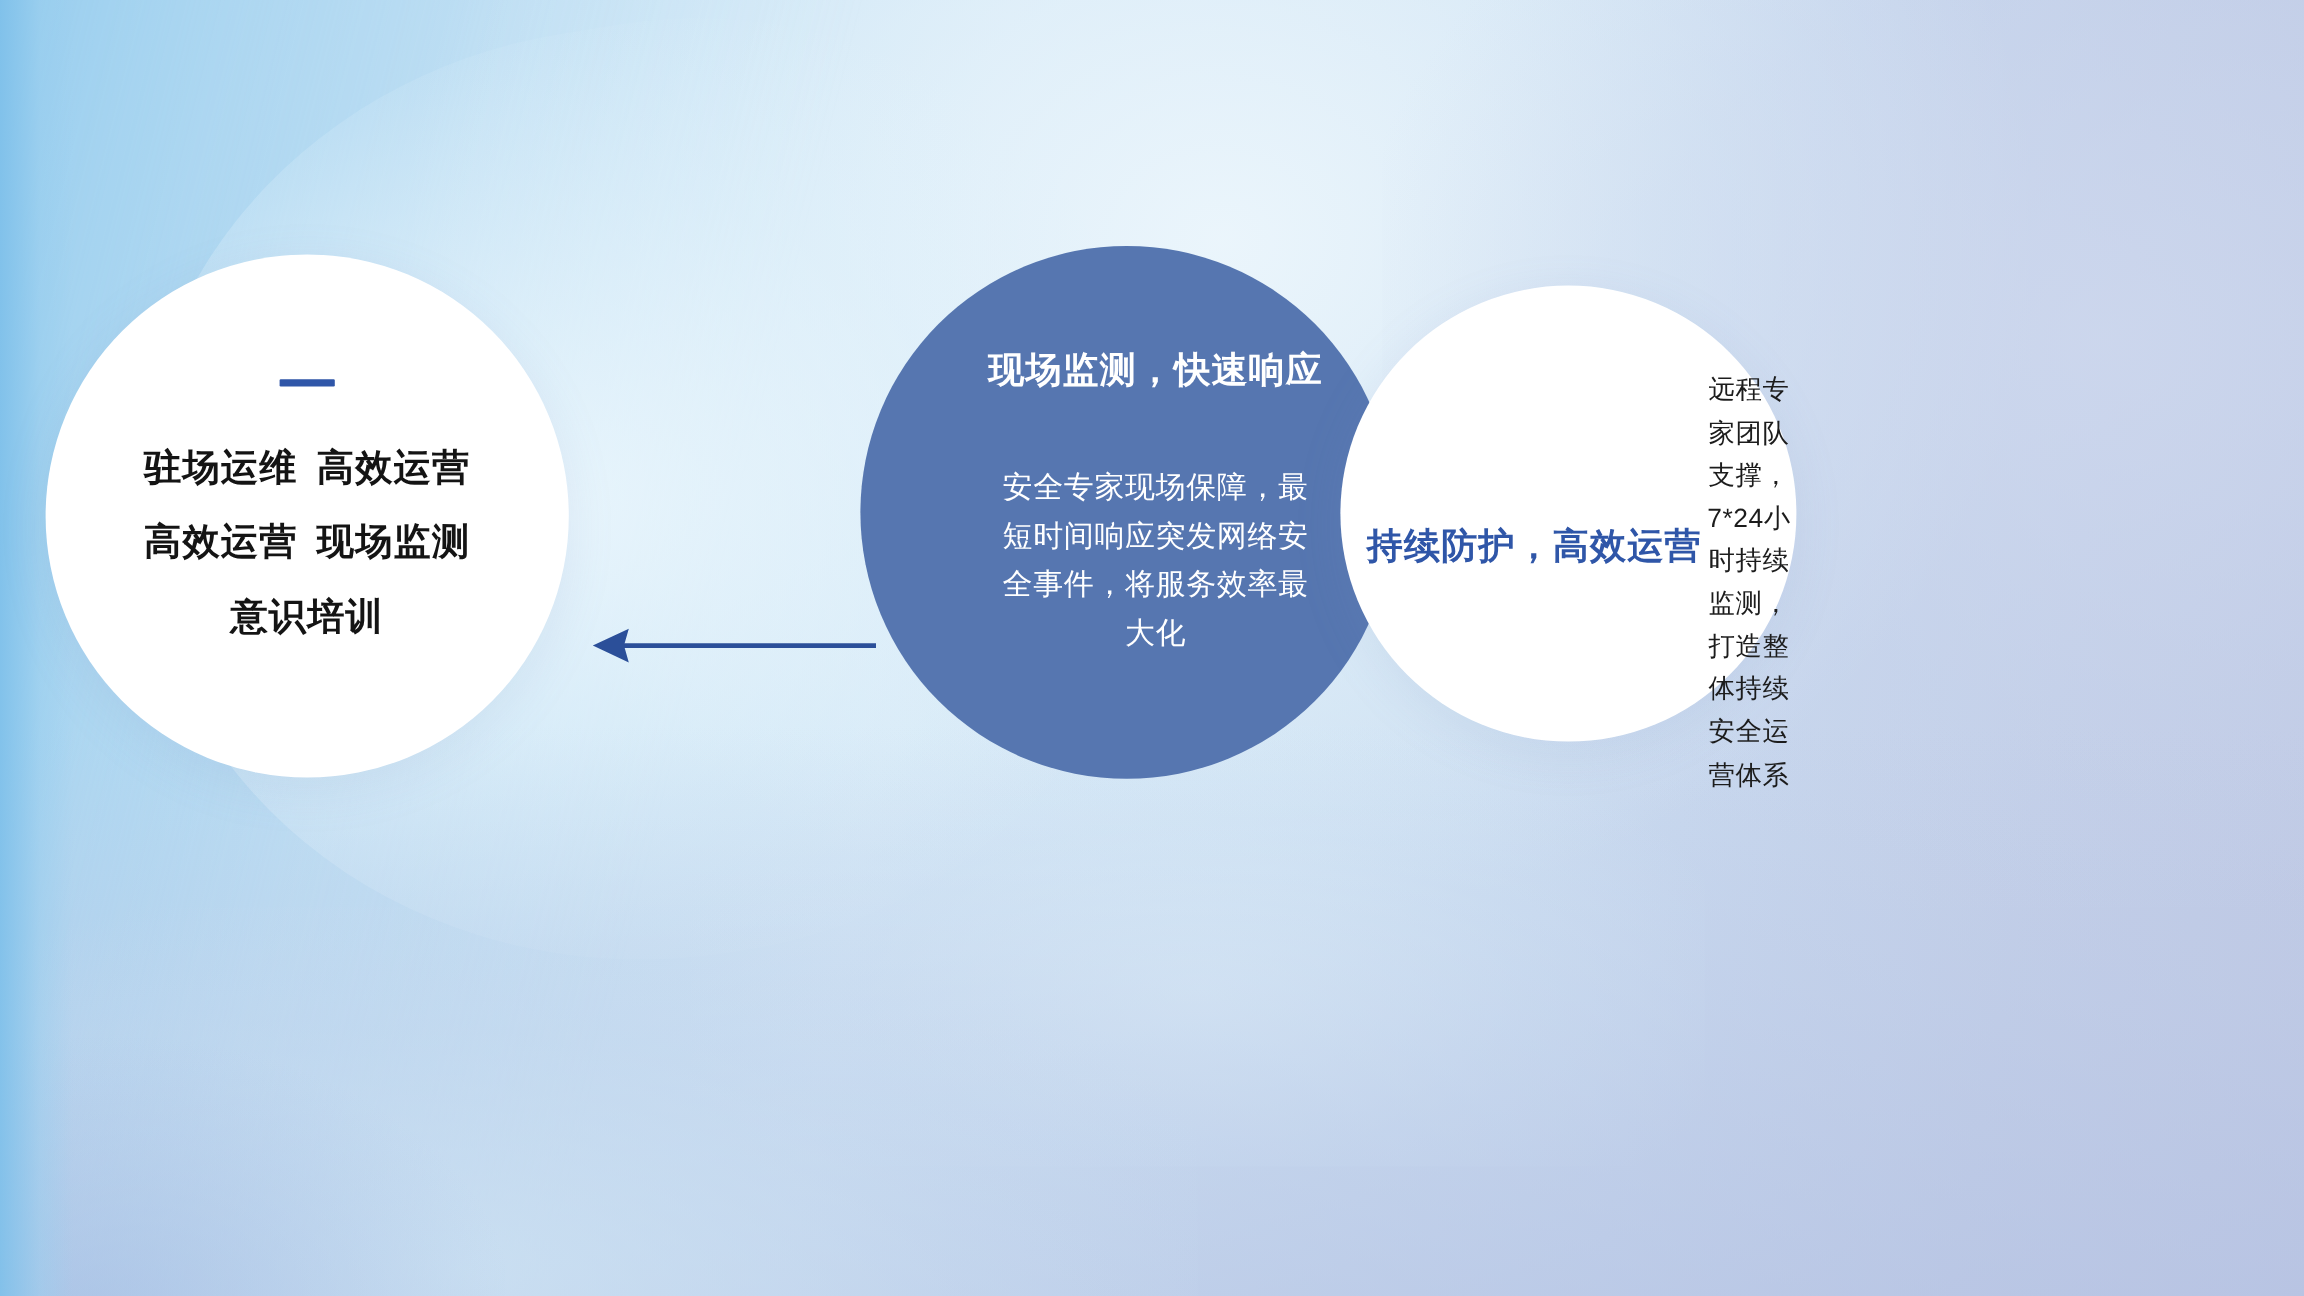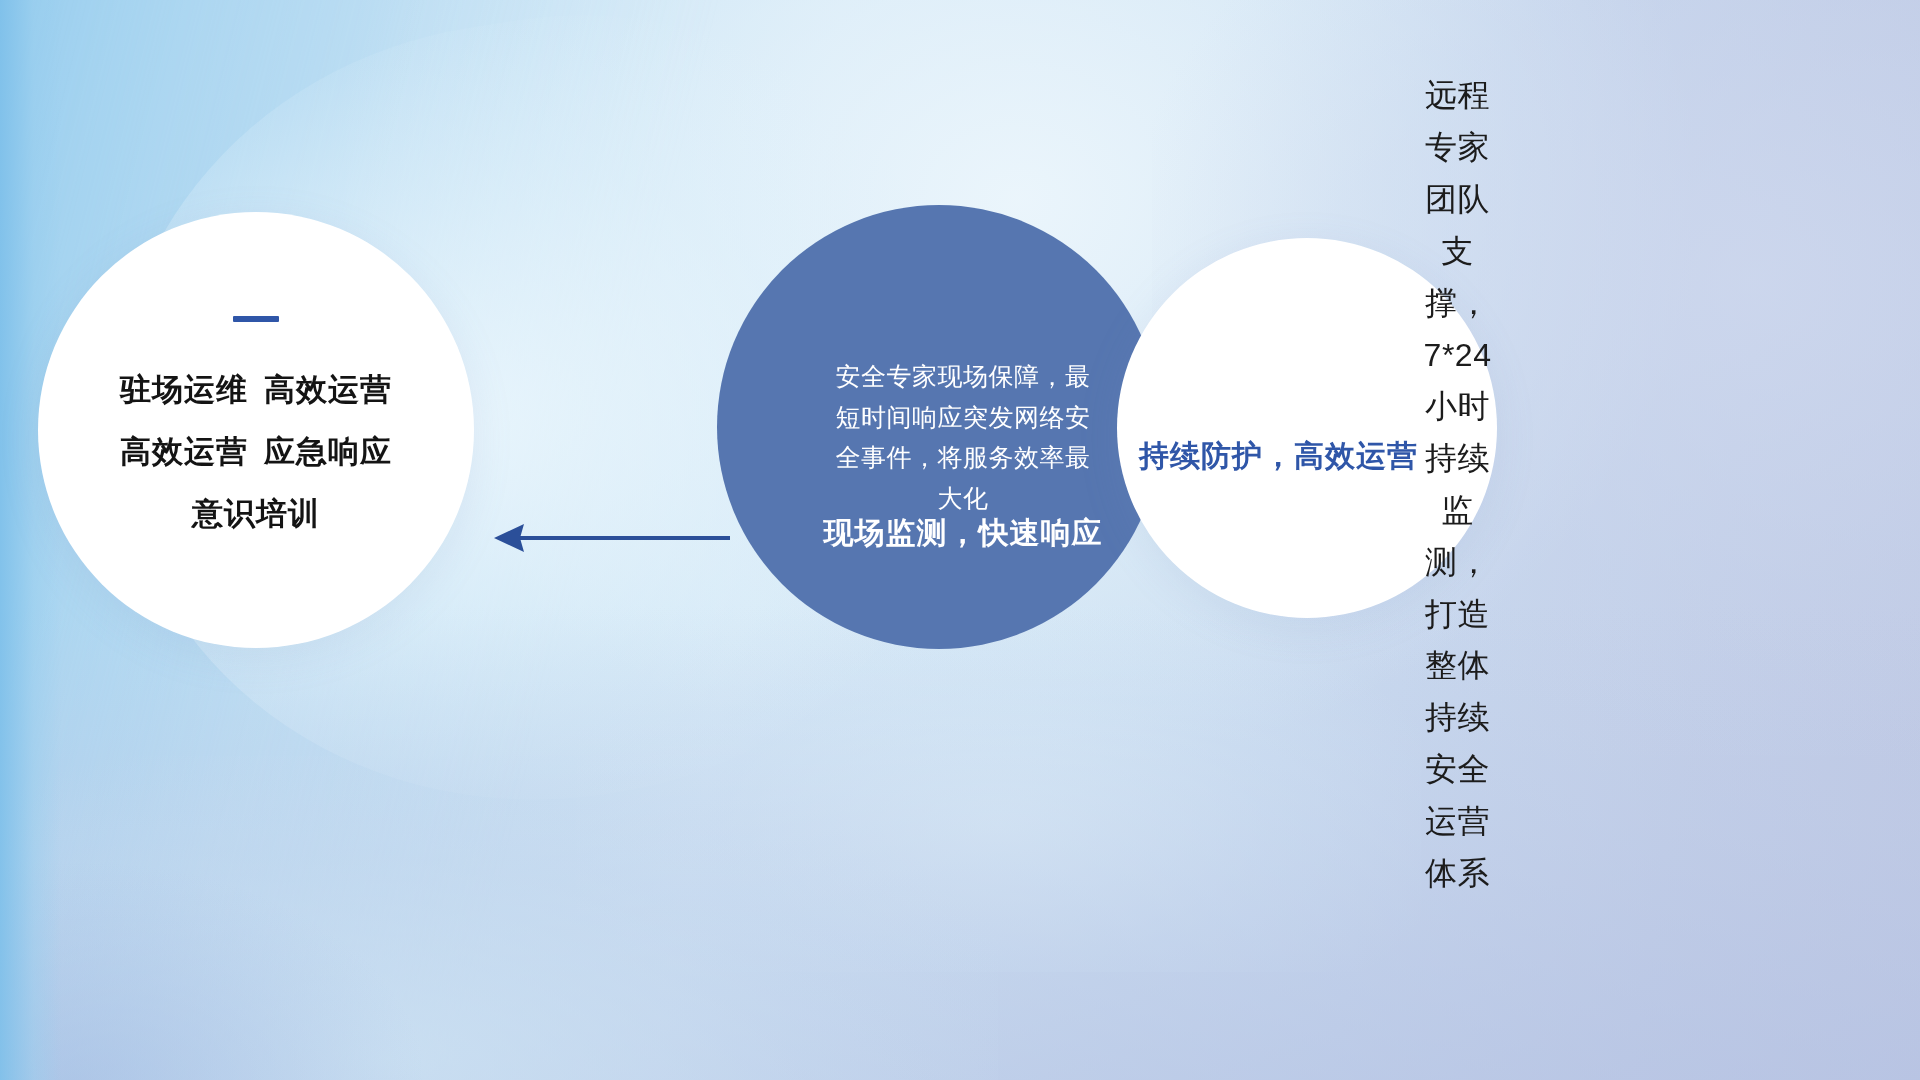--- a/index.html
+++ b/index.html
@@ -265,21 +265,21 @@
     color: #2f56a8;
     font-size: 30px;
     font-weight: bold;
     letter-spacing: 1px;
     line-height: 1;
     white-space: nowrap;
   }
   #right-body {
     margin-top: 58px;
     color: #1c1c1c;
-    font-size: 32px;
+    font-size: 22px;
     line-height: 1.62;
     text-align: center;
     width: 330px;
     letter-spacing: 0.5px;
   }
 
   
   #arrow {
     position: absolute;
     left: 480px;
@@ -321,31 +321,31 @@
   <div id="left-content">
     <div id="left-dash"></div>
 
     <div class="left-line">
       <span>驻场运维</span>
       <span>高效运营</span>
     </div>
 
     <div class="left-line">
       <span>高效运营</span>
-      <span>应急响应</span>
+      <span>现场监测</span>
     </div>
 
     <div class="left-line single">
       <span>意识培训</span>
     </div>
   </div>
 
   <div id="center-content">
+    <div id="center-title">现场监测，快速响应</div>
     <div id="center-body">安全专家现场保障，最短时间响应突发网络安全事件，将服务效率最大化</div>
-    <div id="center-title">现场监测，快速响应</div>
   </div>
 
   <div id="right-content">
     <div id="right-title">持续防护，高效运营</div>
     <div id="right-body">远程专家团队支撑，7*24小时持续监测，打造整体持续安全运营体系</div>
   </div>
 
 </div>
 
 </body></html>

